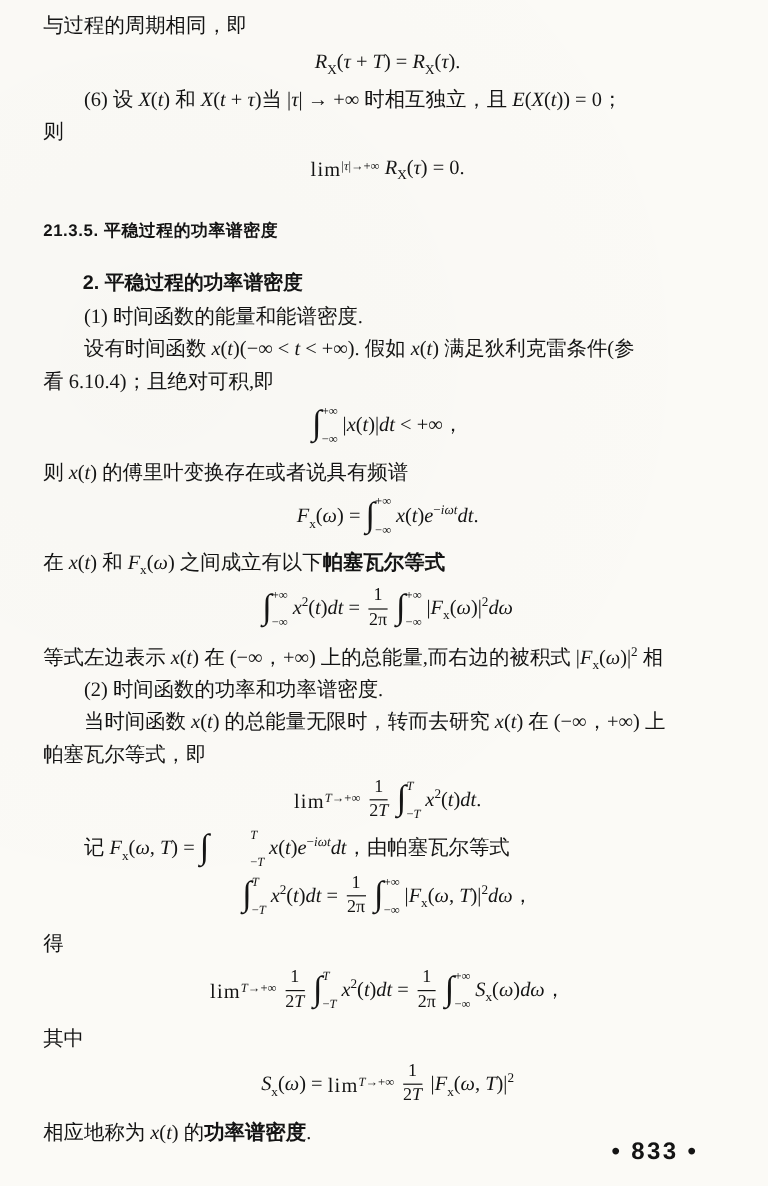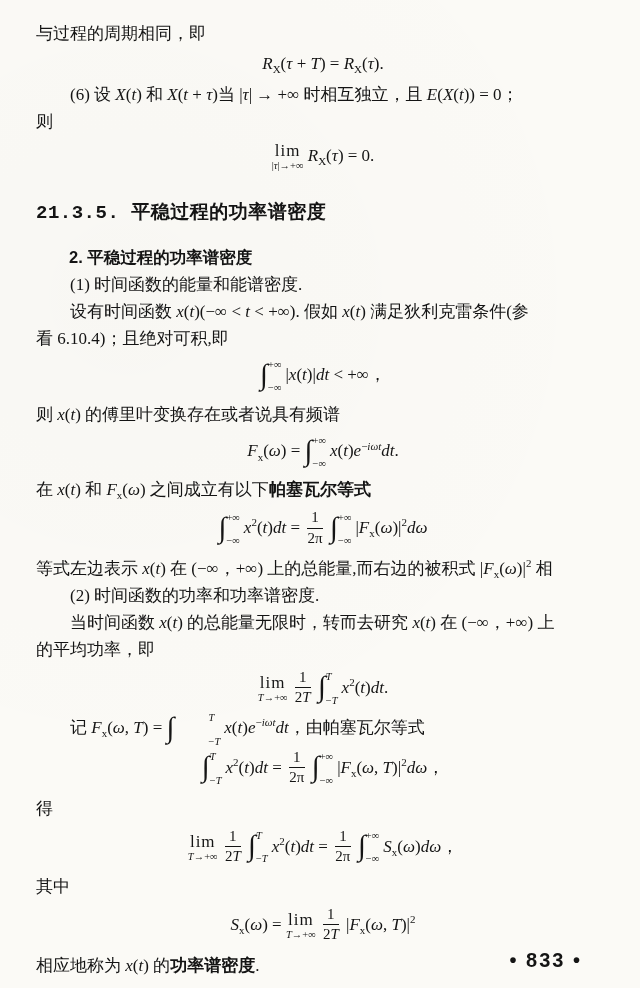--- a/index.html
+++ b/index.html
@@ -7,34 +7,34 @@
     width:640px; height:988px;
     background:#fbfaf6;
     font-family:"Liberation Serif","DejaVu Serif",serif;
     color:#141414;
     -webkit-font-smoothing:antialiased;
   }
   .page {
     position:relative;
     width:640px; height:988px;
     box-sizing:border-box;
-    padding:20px 30px 0 36px;
+    padding:8px 30px 0 36px;
     overflow:hidden;
     background:
       radial-gradient(circle at 20% 30%, rgba(0,0,0,0.012), transparent 60%),
       #fbfaf6;
   }
   .block { font-size:17px; line-height:27px; }
   .block.text { text-align:left; }
   .block.text.indent { text-indent:2em; }
   .block.subheading { font-weight:bold; text-indent:2em; font-family:"Liberation Sans","DejaVu Sans",sans-serif; font-size:16.5px; }
   .block.heading {
-    font-family:Liberation Mono, monospace;
+    font-family:Liberation Sans, sans-serif;
     font-weight:bold;
-    font-size:19px;
+    font-size:14px;
     letter-spacing:0.5px;
     margin:26px 0 16px 0;
     line-height:30px;
   }
   .block.formula {
     text-align:center;
     margin:7px 0;
     line-height:1.2;
   }
   .block i { font-family:"Liberation Serif","DejaVu Serif",serif; }
@@ -43,21 +43,21 @@
   
   .big-int { font-size:29px; font-style:normal; vertical-align:middle; position:relative; top:-2px; }
   .ilim {
     display:inline-flex; flex-direction:column;
     vertical-align:middle; font-size:10.5px; line-height:1.1;
     margin:0 4px 0 0; text-align:left;
   }
   .ilim span:first-child { transform:translateY(-6px); }
   .ilim span:last-child  { transform:translateY(6px); }
   
-  .lim { display:inline-flex; flex-direction:column; vertical-align:middle; text-align:center; line-height:1; }
+  .lim { display:inline-flex; flex-direction:row; vertical-align:middle; text-align:center; line-height:1; }
   .lim .limtop { font-style:normal; letter-spacing:1px; }
   .lim .limsub { font-size:10.5px; margin-top:2px; white-space:nowrap; }
   
   .frac {
     display:inline-flex; flex-direction:column;
     vertical-align:middle; text-align:center;
     font-size:15px; line-height:1.15; margin:0 3px; position:relative; top:-1px;
   }
   .frac .num { border-bottom:1.4px solid #141414; padding:0 4px 1px 4px; }
   .frac .den { padding-top:1px; }
@@ -101,21 +101,21 @@
         </span><i>x</i><sup>2</sup>(<i>t</i>)<i>dt</i> = <span class="frac">
           <span class="num">1</span>
           <span class="den">2π</span>
         </span> <span class="big-int">∫</span><span class="ilim">
           <span>+∞</span>
           <span>−∞</span>
         </span>|<i>F</i><sub>x</sub>(<i>ω</i>)|<sup>2</sup><i>dω</i></div>
       <div class="block text">等式左边表示 <i>x</i>(<i>t</i>) 在 (−∞，+∞) 上的总能量,而右边的被积式 |<i>F</i><sub>x</sub>(<i>ω</i>)|<sup>2</sup> 相</div>
       <div class="block text indent">(2) 时间函数的功率和功率谱密度.</div>
       <div class="block text indent">当时间函数 <i>x</i>(<i>t</i>) 的总能量无限时，转而去研究 <i>x</i>(<i>t</i>) 在 (−∞，+∞) 上</div>
-      <div class="block text">的平均功率，即</div>
+      <div class="block text">帕塞瓦尔等式，即</div>
       <div class="block formula"><span class="lim">
           <span class="limtop">lim</span>
           <span class="limsub"><i>T</i>→+∞</span>
         </span> <span class="frac">
           <span class="num">1</span>
           <span class="den">2<i>T</i></span>
         </span> <span class="big-int">∫</span><span class="ilim">
           <span><i>T</i></span>
           <span>−<i>T</i></span>
         </span><i>x</i><sup>2</sup>(<i>t</i>)<i>dt</i>.</div>

